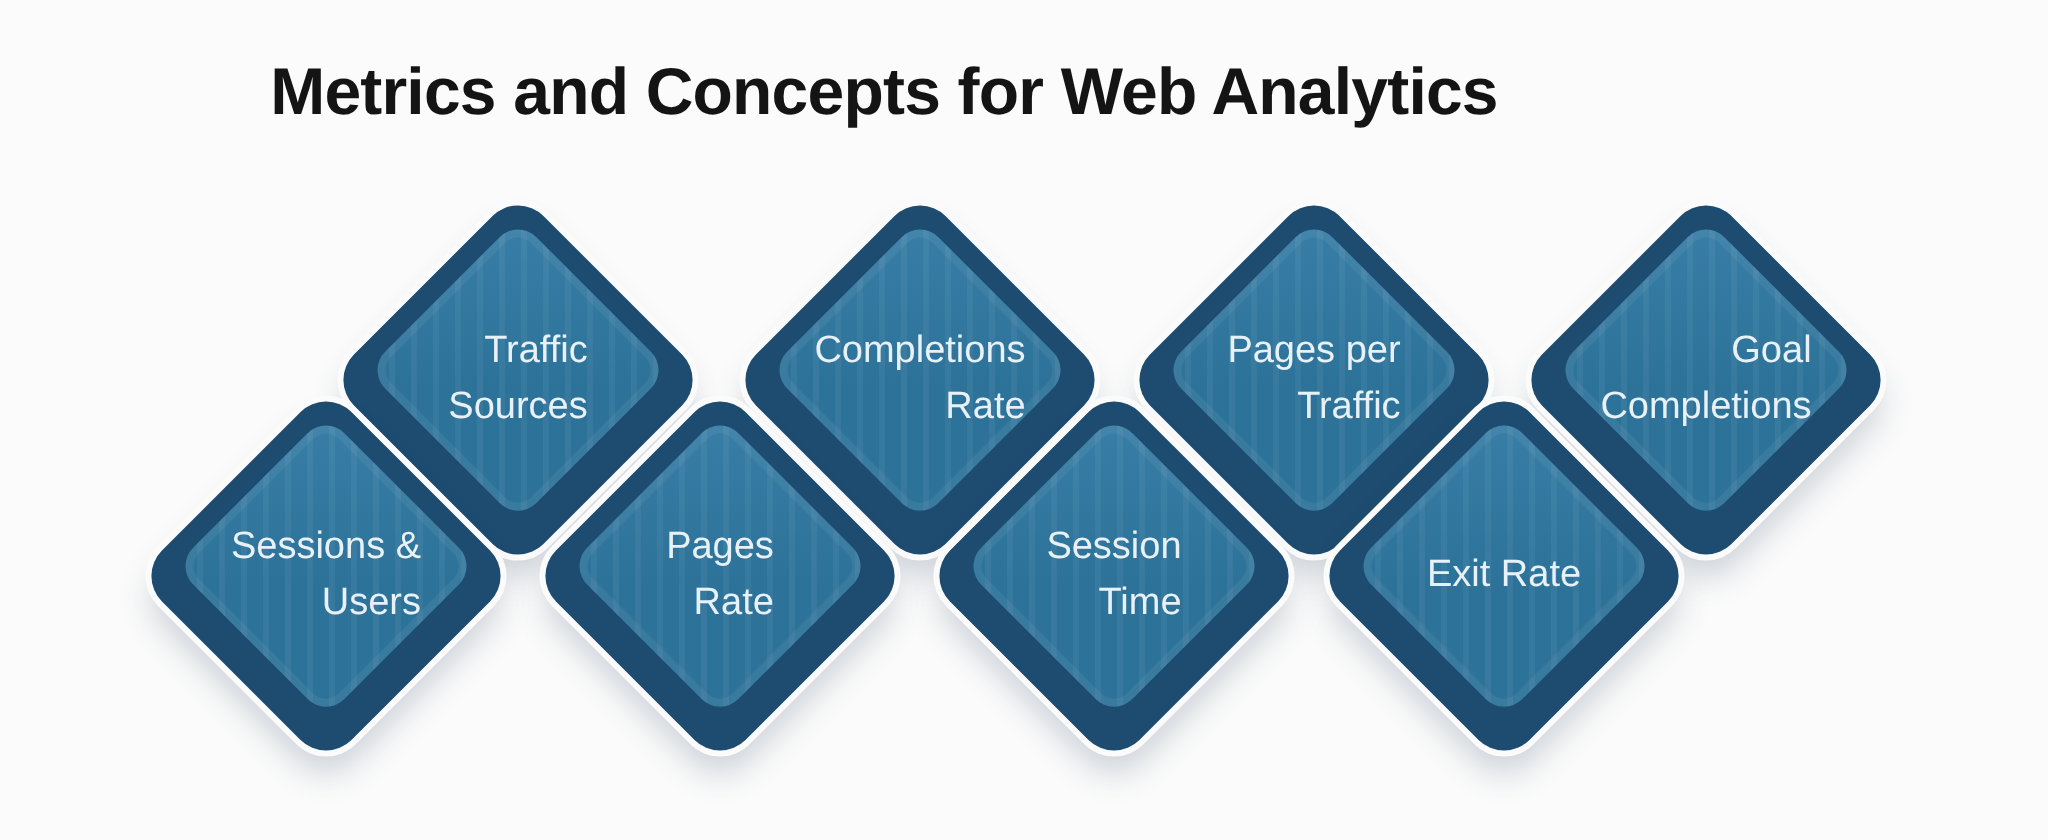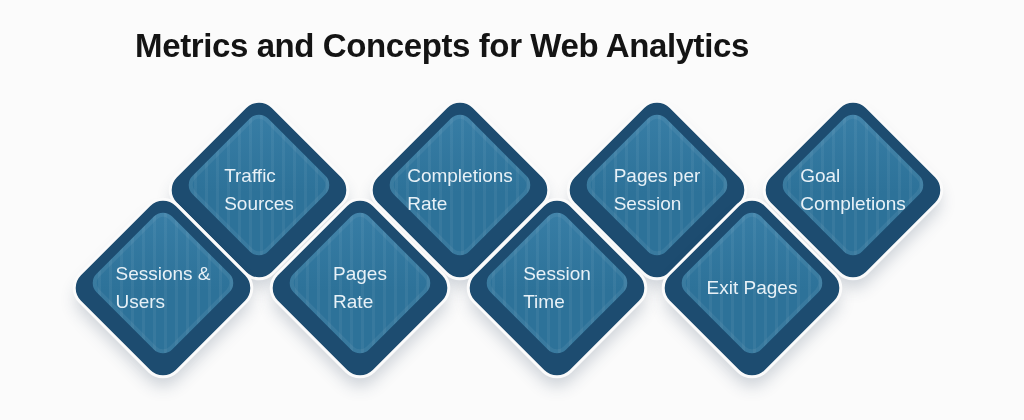--- a/index.html
+++ b/index.html
@@ -84,21 +84,21 @@
   }
   .label {
     position: absolute;
     left: -78px;
     top: -62px;
     width: 156px;
     height: 124px;
     display: flex;
     align-items: center;
     justify-content: center;
-    text-align: left;
+    text-align: right;
     z-index: 3;
     color: var(--color-label-text, #e8f1f7);
     font-size: 19px;
     line-height: 28px;
     font-weight: 500;
     white-space: pre-line;
   }
 </style>
 </head>
 <body>
@@ -113,21 +113,21 @@
 Sources</div>
   </div>
   <div class="diamond row-top" style="left:460px; top:190px;">
     <div class="shape"></div>
     <div class="label">Completions
 Rate</div>
   </div>
   <div class="diamond row-top" style="left:657px; top:190px;">
     <div class="shape"></div>
     <div class="label">Pages per
-Session</div>
+Traffic</div>
   </div>
   <div class="diamond row-top" style="left:853px; top:190px;">
     <div class="shape"></div>
     <div class="label">Goal
 Completions</div>
   </div>
 
   <div class="diamond row-bottom" style="left:163px; top:288px;">
     <div class="shape"></div>
     <div class="label">Sessions &amp;
@@ -138,16 +138,16 @@
     <div class="label">Pages
 Rate</div>
   </div>
   <div class="diamond row-bottom" style="left:557px; top:288px;">
     <div class="shape"></div>
     <div class="label">Session
 Time</div>
   </div>
   <div class="diamond row-bottom" style="left:752px; top:288px;">
     <div class="shape"></div>
-    <div class="label">Exit Pages</div>
+    <div class="label">Exit Rate</div>
   </div>
 
 </div>
 
 </body></html>

